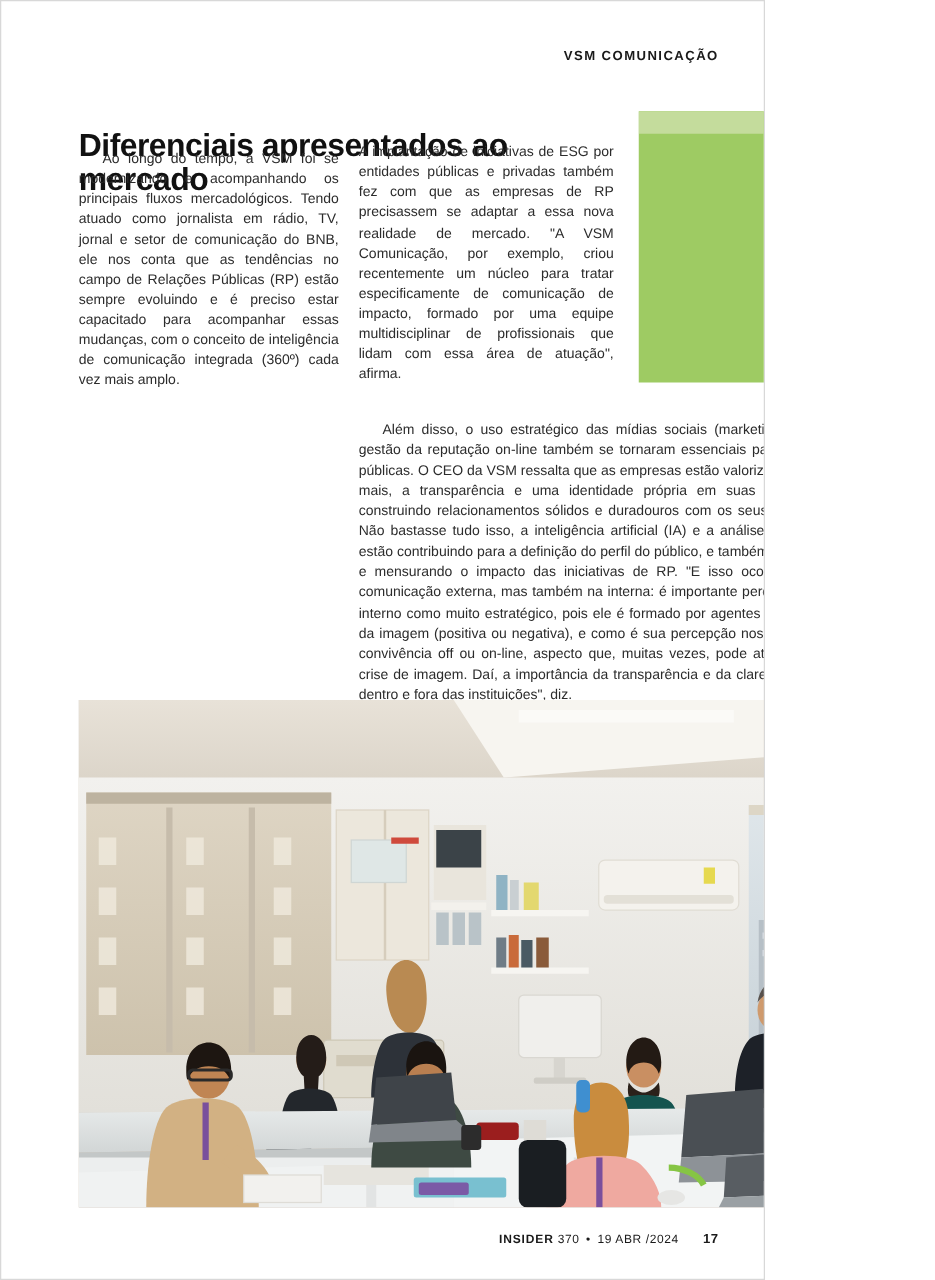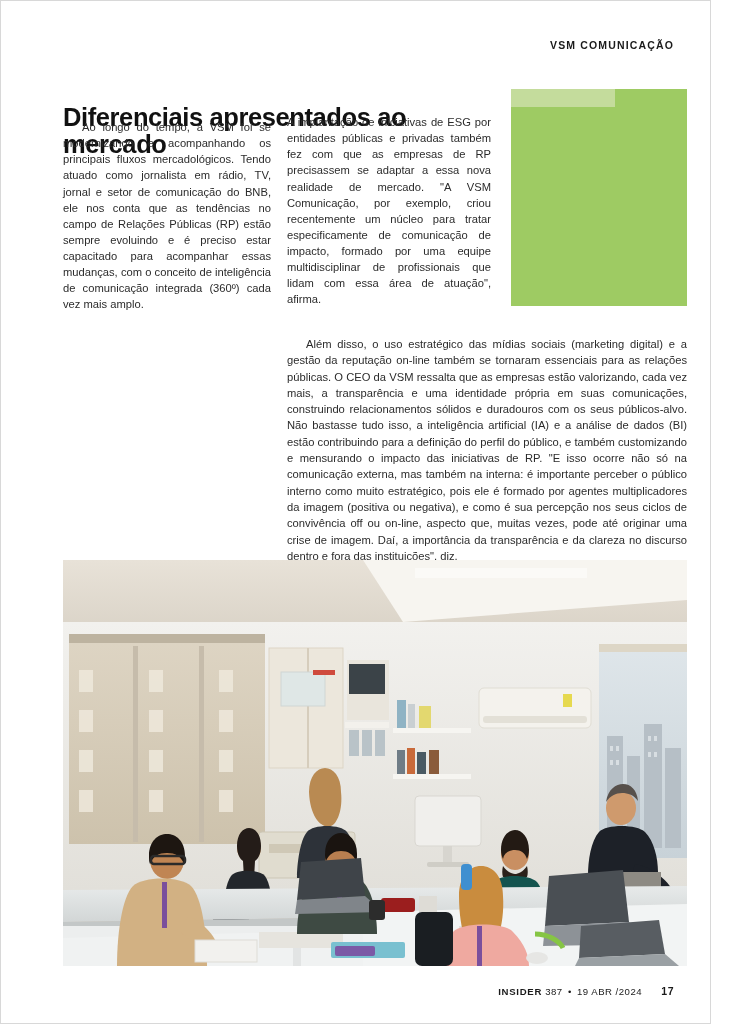--- a/index.html
+++ b/index.html
@@ -4,21 +4,21 @@
 <style>
   html,body{margin:0;padding:0;}
   body{
     width:748px;height:1024px;
     background:#ffffff;
     font-family:"Liberation Sans", sans-serif;
     -webkit-font-smoothing:antialiased;
   }
   .page{
     position:relative;
-    width:711px;height:1024px;
+    width:612px;height:1024px;
     background:#ffffff;
     box-sizing:border-box;
     border:1px solid #d8d8d8;
     overflow:hidden;
   }
 
   
   .running-head{
     position:absolute;
     right:36px; top:38px;
@@ -348,19 +348,19 @@
       <ellipse cx="474" cy="398" rx="11" ry="6" fill="#e6e6e4"></ellipse>
       <rect x="268" y="382" width="74" height="16" rx="2" fill="#79c0d0"></rect>
       <rect x="272" y="386" width="40" height="10" rx="2" fill="#7b5aa6"></rect>
       <rect x="398" y="304" width="11" height="26" rx="4" fill="#3f8fd0"></rect>
       <path d="M472 374c12 0 24 6 28 14" stroke="#86c544" stroke-width="5" fill="none"></path>
     </svg>
   </div>
 
   <div class="footer">
     <span class="brand">INSIDER</span>
-    <span class="issue">387</span>
+    <span class="issue">370</span>
     <span class="dot">•</span>
     <span class="issue">19 ABR /2024</span>
     <span class="pageno">17</span>
   </div>
 
 </div>
 
 </body></html>

